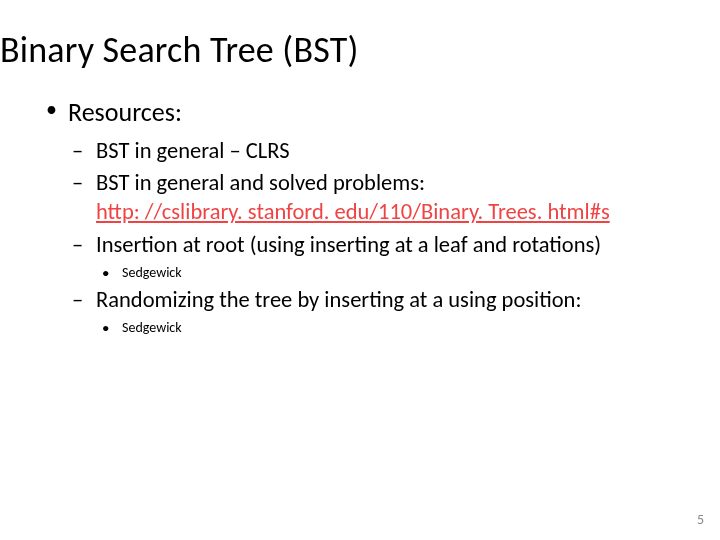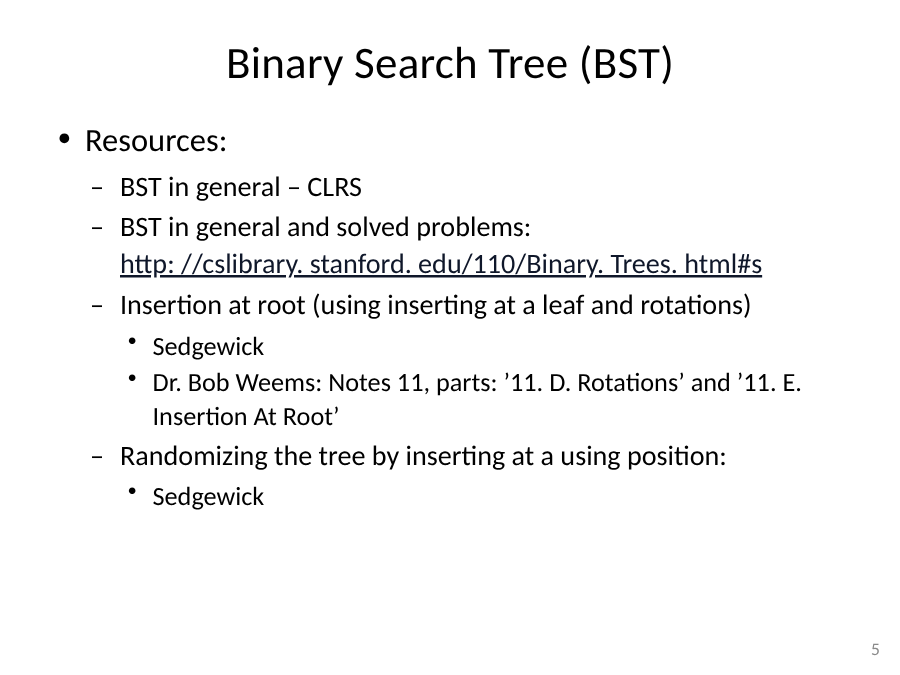--- a/index.html
+++ b/index.html
@@ -15,21 +15,20 @@
   }
   .slide {
     width: 720px;
     height: 540px;
     position: relative;
     box-sizing: border-box;
   }
   .title {
     font-size: 36px;
     font-weight: 400;
-    text-align: center;
     padding-top: 28px;
     padding-bottom: 10px;
     letter-spacing: 0.2px;
   }
   .content {
     padding: 14px 18px 0 40px;
     font-size: 24px;
   }
   ul { margin: 0; padding: 0; list-style: none; }
   
@@ -66,33 +65,33 @@
   }
   
   .l3 {
     margin-top: 4px;
     margin-bottom: 2px;
   }
   .l3 > li {
     position: relative;
     padding-left: 26px;
     margin-bottom: 2px;
-    font-size: 21px;
+    font-size: 14px;
     line-height: 1.3;
   }
   .l3 > li::before {
     content: "•";
     position: absolute;
     left: 6px;
     top: 0;
     font-size: 15px;
   }
   .link {
     text-decoration: underline;
-    color: #0f172a;
+    color: #ef4444;
   }
   .u {
   }
   .pagenum {
     position: absolute;
     right: 16px;
     bottom: 12px;
     font-size: 14px;
     color: #8a8a8a;
   }
@@ -111,21 +110,20 @@
         <ul class="l2">
           <li>BST in general – CLRS</li>
           <li>
             <span>BST in general and solved problems:</span><br>
             <span class="link">http: //cslibrary. stanford. edu/110/Binary. Trees. html#s</span>
           </li>
           <li>
             <span>Insertion at root (using inserting at a leaf and </span><span class="u">rotations</span><span>)</span>
             <ul class="l3">
               <li>Sedgewick</li>
-              <li>Dr. Bob Weems:  Notes 11, parts: ʼ11. D. Rotationsʼ and ʼ11. E. Insertion At Rootʼ</li>
             </ul>
           </li>
           <li>
             <span>Randomizing the tree by inserting at a using position:</span>
             <ul class="l3">
               <li>Sedgewick</li>
             </ul>
           </li>
         </ul>
       </li>

